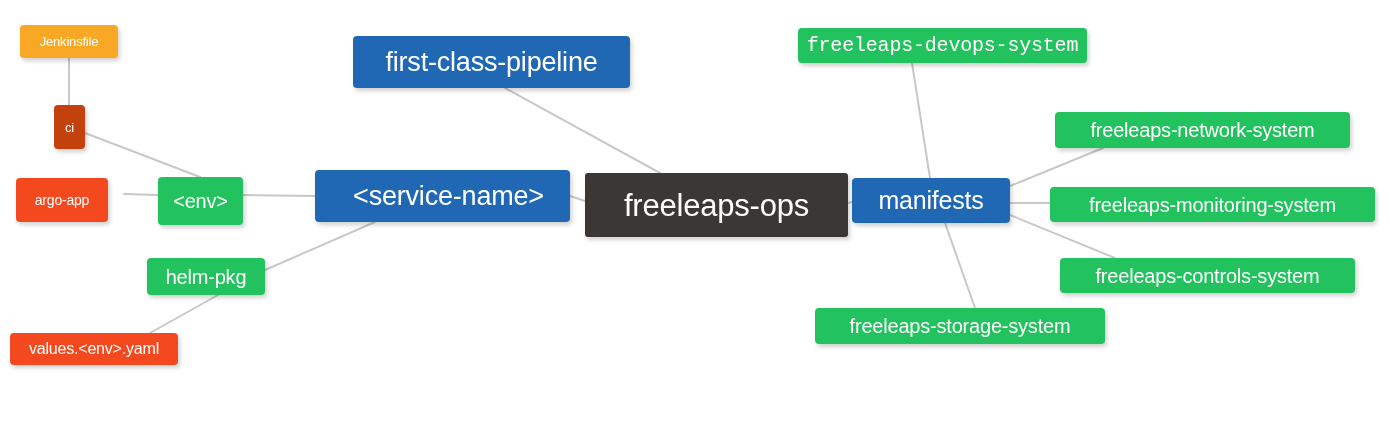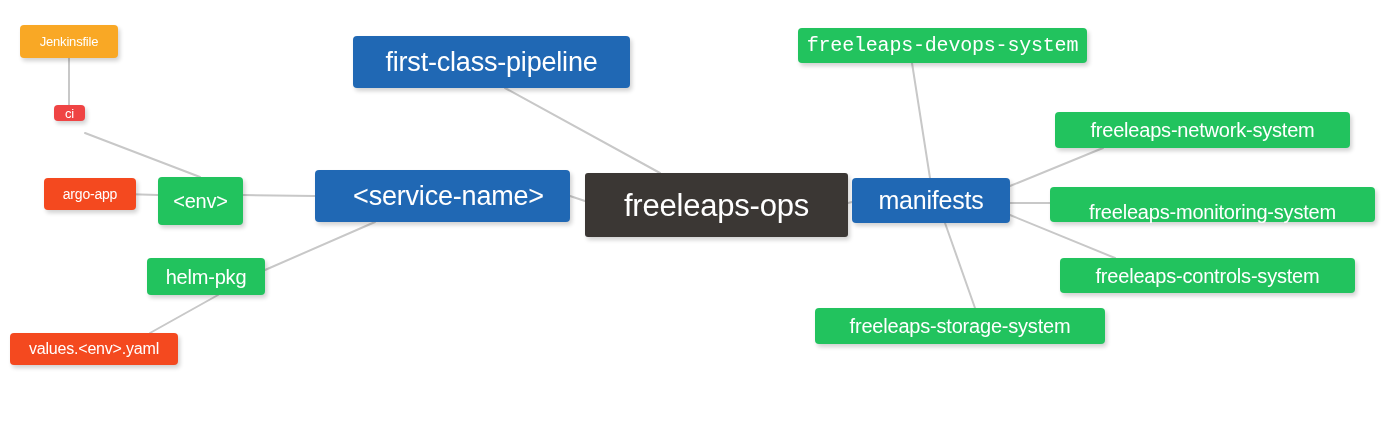--- a/index.html
+++ b/index.html
@@ -59,24 +59,24 @@
       <line x1="930" y1="178" x2="912" y2="63" stroke="#c8c8c8" stroke-width="2" stroke-linecap="round"></line>
       <line x1="1010" y1="186" x2="1103" y2="148" stroke="#c8c8c8" stroke-width="2" stroke-linecap="round"></line>
       <line x1="1010" y1="203" x2="1050" y2="203" stroke="#c8c8c8" stroke-width="2" stroke-linecap="round"></line>
       <line x1="1010" y1="215" x2="1115" y2="258" stroke="#c8c8c8" stroke-width="2" stroke-linecap="round"></line>
       <line x1="945" y1="223" x2="975" y2="308" stroke="#c8c8c8" stroke-width="2" stroke-linecap="round"></line>
     </svg>
   <div id="node-layer">
       <div class="node" style="left: 20px; top: 25px; width: 98px; height: 33px; background: rgb(249, 168, 37); font-size: 13px;">
         <span>Jenkinsfile</span>
       </div>
-      <div class="node" style="left: 54px; top: 105px; width: 31px; height: 16px; background: #ef4444; font-size: 13px;">
+      <div class="node" style="left: 54px; top: 105px; width: 31px; height: 44px; background: #c2410c; font-size: 13px;">
         <span>ci</span>
       </div>
-      <div class="node" style="left: 44px; top: 178px; width: 92px; height: 32px; background: rgb(244, 73, 31); font-size: 14px; align-items: center;">
+      <div class="node" style="left: 16px; top: 178px; width: 92px; height: 44px; background: rgb(244, 73, 31); font-size: 14px; align-items: center;">
         <span>argo-app</span>
       </div>
       <div class="node" style="left: 158px; top: 177px; width: 85px; height: 48px; background: rgb(34, 195, 94); font-size: 20px;">
         <span>&lt;env&gt;</span>
       </div>
       <div class="node" style="left: 147px; top: 258px; width: 118px; height: 37px; background: rgb(34, 195, 94); font-size: 20px;">
         <span>helm-pkg</span>
       </div>
       <div class="node" style="left: 10px; top: 333px; width: 168px; height: 32px; background: rgb(244, 73, 31); font-size: 16px; text-align: right;">
         <span>values.&lt;env&gt;.yaml</span>
@@ -92,21 +92,21 @@
       </div>
       <div class="node" style="left: 852px; top: 178px; width: 158px; height: 45px; background: rgb(32, 104, 180); font-size: 25px;">
         <span>manifests</span>
       </div>
       <div class="node" style="left: 798px; top: 28px; width: 289px; height: 35px; background: rgb(34, 195, 94); font-size: 20px; font-family: Liberation Mono, monospace;">
         <span>freeleaps-devops-system</span>
       </div>
       <div class="node" style="left: 1055px; top: 112px; width: 295px; height: 36px; background: rgb(34, 195, 94); font-size: 20px;">
         <span>freeleaps-network-system</span>
       </div>
-      <div class="node" style="left: 1050px; top: 187px; width: 325px; height: 35px; background: rgb(34, 195, 94); font-size: 20px; align-items: flex-end;">
+      <div class="node" style="left: 1050px; top: 187px; width: 325px; height: 35px; background: rgb(34, 195, 94); font-size: 20px;">
         <span>freeleaps-monitoring-system</span>
       </div>
       <div class="node" style="left: 1060px; top: 258px; width: 295px; height: 35px; background: rgb(34, 195, 94); font-size: 20px;">
         <span>freeleaps-controls-system</span>
       </div>
       <div class="node" style="left: 815px; top: 308px; width: 290px; height: 36px; background: rgb(34, 195, 94); font-size: 20px;">
         <span>freeleaps-storage-system</span>
       </div>
     </div>
 </div>

